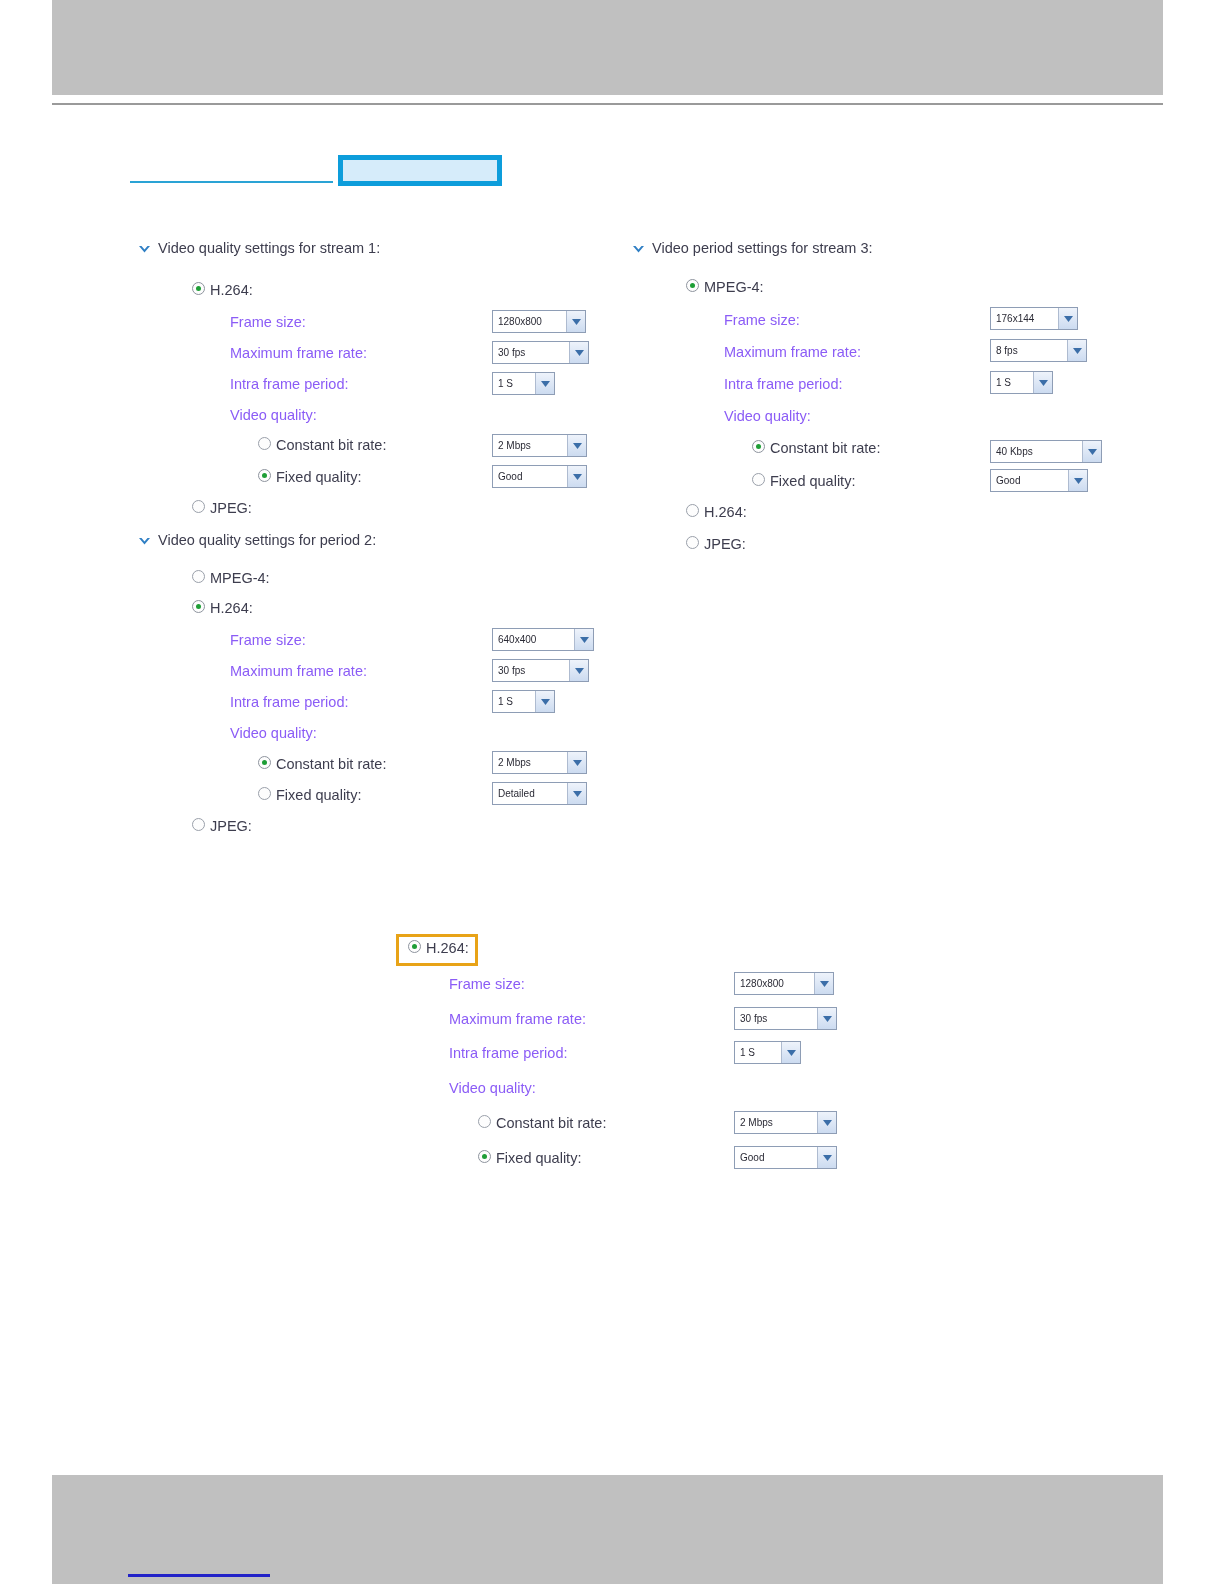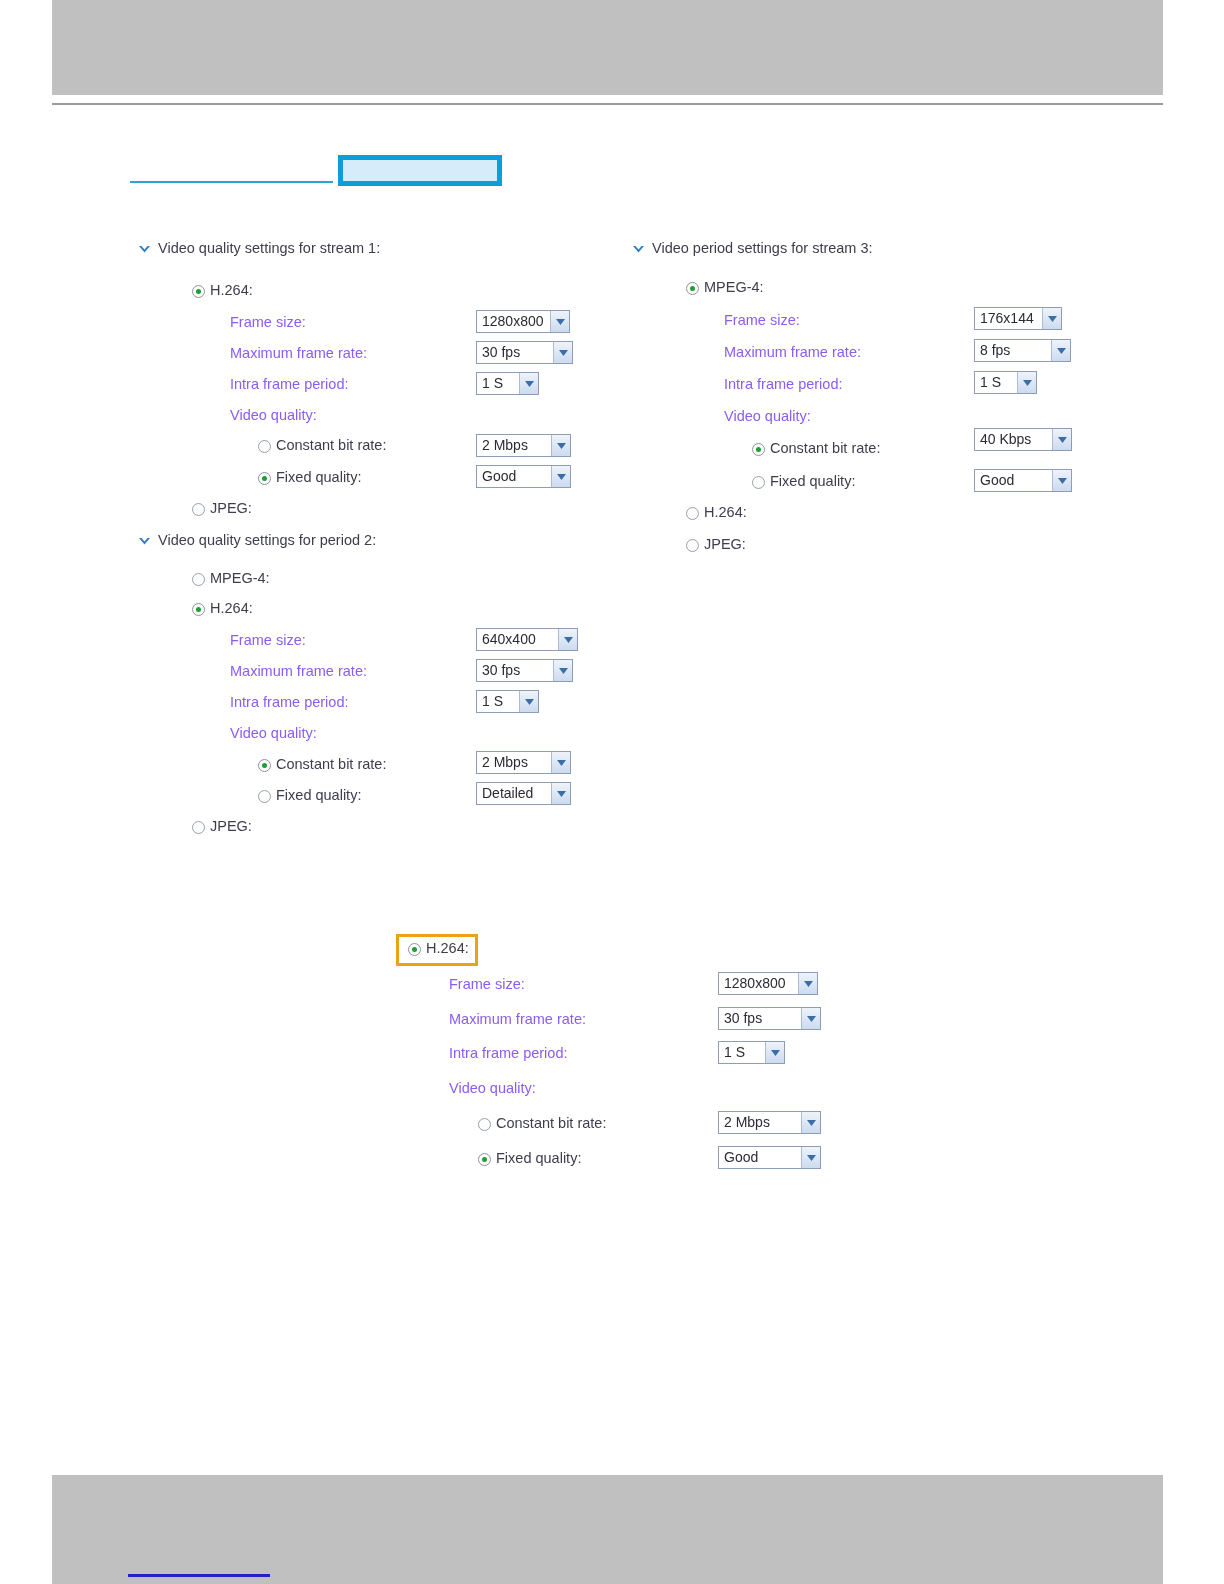--- a/index.html
+++ b/index.html
@@ -65,21 +65,21 @@
   .chev {
     width: 13px;
     height: 13px;
     margin-right: 7px;
     flex: 0 0 auto;
     display: block;
   }
 
   .codec-row {
     display: flex;
-    align-items: flex-end;
+    align-items: flex-start;
     font-size: 14.5px;
     color: #3d3d4e;
     white-space: nowrap;
   }
 
   
   .radio {
     width: 13px;
     height: 13px;
     border-radius: 50%;
@@ -112,24 +112,25 @@
   .field-label { color: #8b5cf6; }
 
   
   .sel {
     display: inline-flex;
     align-items: center;
     justify-content: space-between;
     height: 23px;
     border: 1px solid #8e9db5;
     background: #ffffff;
-    font-size: 14px;
+    font-size: 10px;
     color: #2b2b36;
     padding: 0 0 0 5px;
     position: relative;
+    margin-left: 16px;
   }
   .sel .val { line-height: 21px; }
   .sel .arrow {
     width: 19px;
     height: 21px;
     background: linear-gradient(#eef3fb, #ccdbf0);
     border-left: 1px solid #aebbd0;
     display: flex;
     align-items: center;
     justify-content: center;
@@ -399,21 +400,21 @@
   </div>
 
   <div class="field-row" style="position:absolute; left:92px; top:168px;">
     <span class="field-label">Video quality:</span>
   </div>
 
   <div class="codec-row" style="position:absolute; left:120px; top:200px;">
     <span class="radio on"></span>
     <span>Constant bit rate:</span>
   </div>
-  <div class="sel" style="position:absolute; left:342px; top:188px; width:98px;">
+  <div class="sel" style="position:absolute; left:342px; top:200px; width:112px;">
     <span class="val">40 Kbps</span>
     <span class="arrow">
       <svg width="9" height="6" viewBox="0 0 9 6">
           <path d="M0 0 L4.5 6 L9 0 Z" fill="#3b6ea8"></path>
         </svg>
     </span>
   </div>
 
   <div class="codec-row" style="position:absolute; left:120px; top:233px;">
     <span class="radio"></span>

